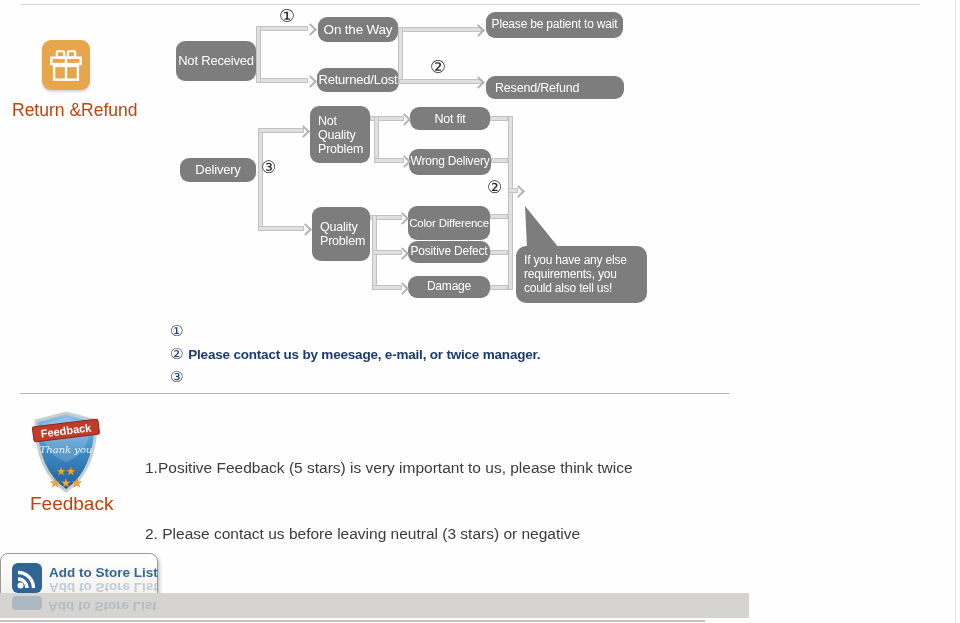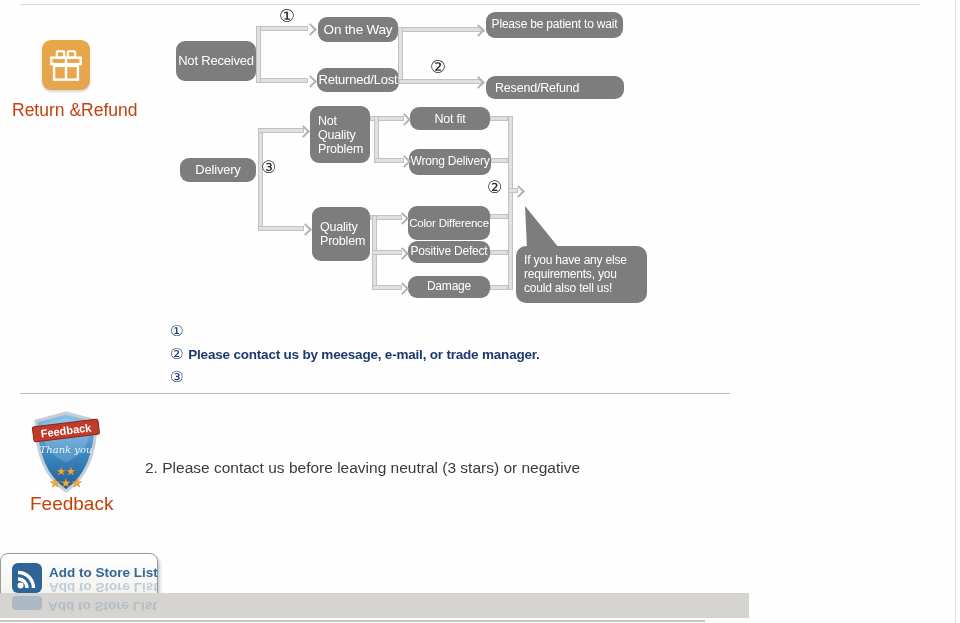--- a/index.html
+++ b/index.html
@@ -127,21 +127,21 @@
   <div class="circ" style="left:279px;top:5px;font-size:18px;">①</div>
   <div class="circ" style="left:430px;top:56px;font-size:18px;">②</div>
   <div class="circ" style="left:261px;top:157px;font-size:17px;">③</div>
   <div class="circ" style="left:487px;top:177px;font-size:17px;">②</div>
 
   <div class="note-row" style="left:170px;top:322px;">
     <span class="nc">①</span>
   </div>
   <div class="note-row" style="left:170px;top:345px;">
     <span class="nc">②</span>
-    <span>Please contact us by meesage, e-mail, or trade manager.</span>
+    <span>Please contact us by meesage, e-mail, or twice manager.</span>
   </div>
   <div class="note-row" style="left:170px;top:368px;">
     <span class="nc">③</span>
   </div>
 
   <div class="rule" style="left:20px;top:393px;width:710px;height:1px;background:#b9b9b9;"></div>
 
   <svg style="position:absolute;left:30px;top:410px;" width="72" height="84" viewBox="0 0 72 84">
     <defs>
       <linearGradient id="shieldBlue" x1="0" y1="0" x2="0" y2="1">
@@ -156,20 +156,21 @@
       <rect x="3" y="13" width="66" height="15" rx="2" fill="#c13b2a" stroke="#8e2418" stroke-width="1"></rect>
       <text x="36" y="24.5" text-anchor="middle" font-size="11" font-weight="bold" font-family="Liberation Sans, sans-serif" fill="#ffffff">Feedback</text>
     </g>
     <text x="36" y="43" text-anchor="middle" font-size="10" font-style="italic" font-family="DejaVu Serif, serif" fill="#e8f4fd">Thank you</text>
     <text x="36" y="65" text-anchor="middle" font-size="11" fill="#f2a93b" font-family="DejaVu Sans, sans-serif" stroke="#c87f1b" stroke-width="0.4">★★</text>
     <text x="36" y="77" text-anchor="middle" font-size="12" fill="#f2a93b" font-family="DejaVu Sans, sans-serif" stroke="#c87f1b" stroke-width="0.4">★★★</text>
   </svg>
   <div class="section-title" style="left:30px;top:493px;width:80px;text-align:center;font-size:19px;">Feedback</div>
 
   <div class="fb-par">
+    <div>1.Positive Feedback (5 stars) is very important to us, please think twice</div>
     <div>2. Please contact us before leaving neutral (3 stars) or negative</div>
     
     
   </div>
 
   <div class="store-btn">
     <svg style="position:absolute;left:11px;top:9px;" width="30" height="30" viewBox="0 0 30 30">
       <rect x="0" y="0" width="30" height="30" rx="6" fill="#2e6496"></rect>
       <circle cx="8.5" cy="22.5" r="3" fill="#fff"></circle>
       <path d="M6 16 A9 9 0 0 1 15 25" fill="none" stroke="#fff" stroke-width="3.4"></path>

